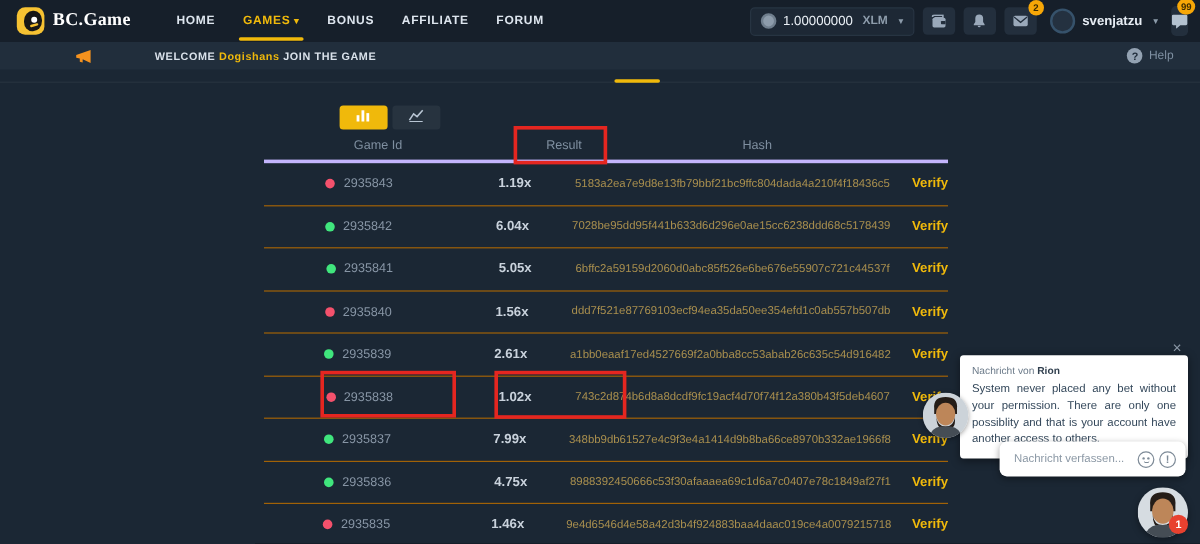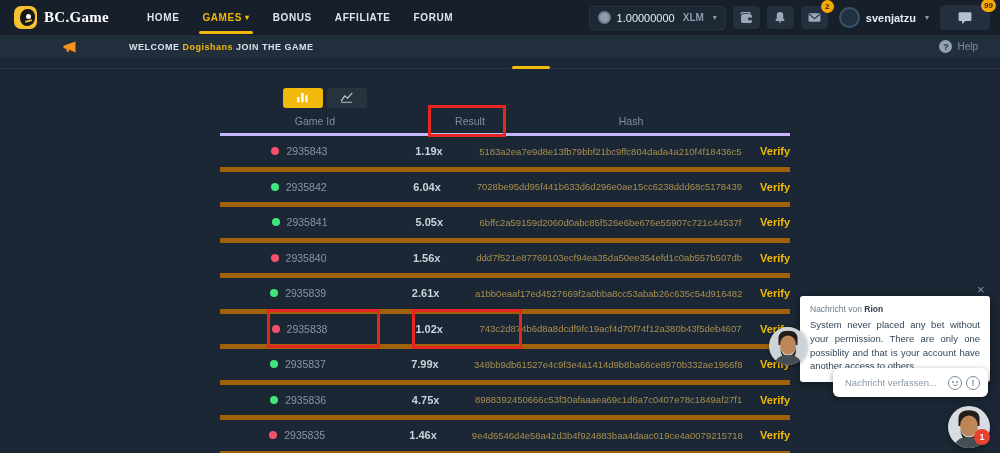--- a/index.html
+++ b/index.html
@@ -51,21 +51,21 @@
   .top-divider { position:absolute; top:68px; left:0; width:1000px; border-top:1px solid #27333f; }
   .tab-indicator { position:absolute; top:66px; left:512px; width:38px; height:3px; background:#f0b90b; border-radius:2px; z-index:2; }
   .chart-tabs { position:absolute; top:88px; left:283px; display:flex; gap:4px; }
   .chart-tab { width:40px; height:20px; border-radius:3px; display:flex; align-items:center; justify-content:center; cursor:pointer; }
   .chart-tab.active { background:#f0b90b; }
   .chart-tab.inactive { background:#27333f; }
   
   .history-table { position:absolute; top:108px; left:220px; width:570px; }
   .thead { display:flex; align-items:center; height:28px; border-bottom:3px solid #c4b5fd; }
   .th { color:#7f8fa0; font-size:10.5px; text-align:center; }
-  .trow { display:flex; align-items:center; height:35.5px; border-bottom:5px solid #a16207; }
+  .trow { display:flex; align-items:center; height:35.5px; border-bottom:1px solid #a16207; }
   .c-game { width:190px; display:flex; align-items:center; justify-content:center; gap:7px; }
   .c-result { width:120px; text-align:center; color:#c9d2dc; font-size:11px; font-weight:bold; }
   .c-hash { flex:1; text-align:center; color:#a98f4e; font-size:9.5px; cursor:pointer; white-space:nowrap; }
   .c-verify { width:58px; text-align:right; color:#f0b90b; font-size:11px; font-weight:bold; cursor:pointer; }
   .dot { width:8px; height:8px; border-radius:50%; display:inline-block; }
   .dot.red { background:#f4516c; }
   .dot.green { background:#40e67d; }
   .gid { color:#8795a5; font-size:10.5px; }
   
   .red-box { position:absolute; border:3px solid #e52620; z-index:8; }
@@ -152,21 +152,21 @@
               <path d="M2 4l10 8L22 4" fill="none" stroke="#232f3d" stroke-width="2"></path>
             </svg>
         </span>
         <span class="badge">2</span>
       </div>
       <div class="user">
         <span class="user-avatar"></span>
         <span class="username">svenjatzu</span>
         <span class="caret">▾</span>
       </div>
-      <div class="icon-btn" style="width:50px;height:25px">
+      <div class="icon-btn" style="width:14px;height:25px">
         <span>
           <svg width="14" height="13" viewBox="0 0 24 22">
               <path d="M3 2h18a2 2 0 0 1 2 2v11a2 2 0 0 1-2 2h-8l-6 5v-5H3a2 2 0 0 1-2-2V4a2 2 0 0 1 2-2z" fill="#b4c2d0"></path>
             </svg>
         </span>
         <span class="badge">99</span>
       </div>
     </div>
   </div>
 

